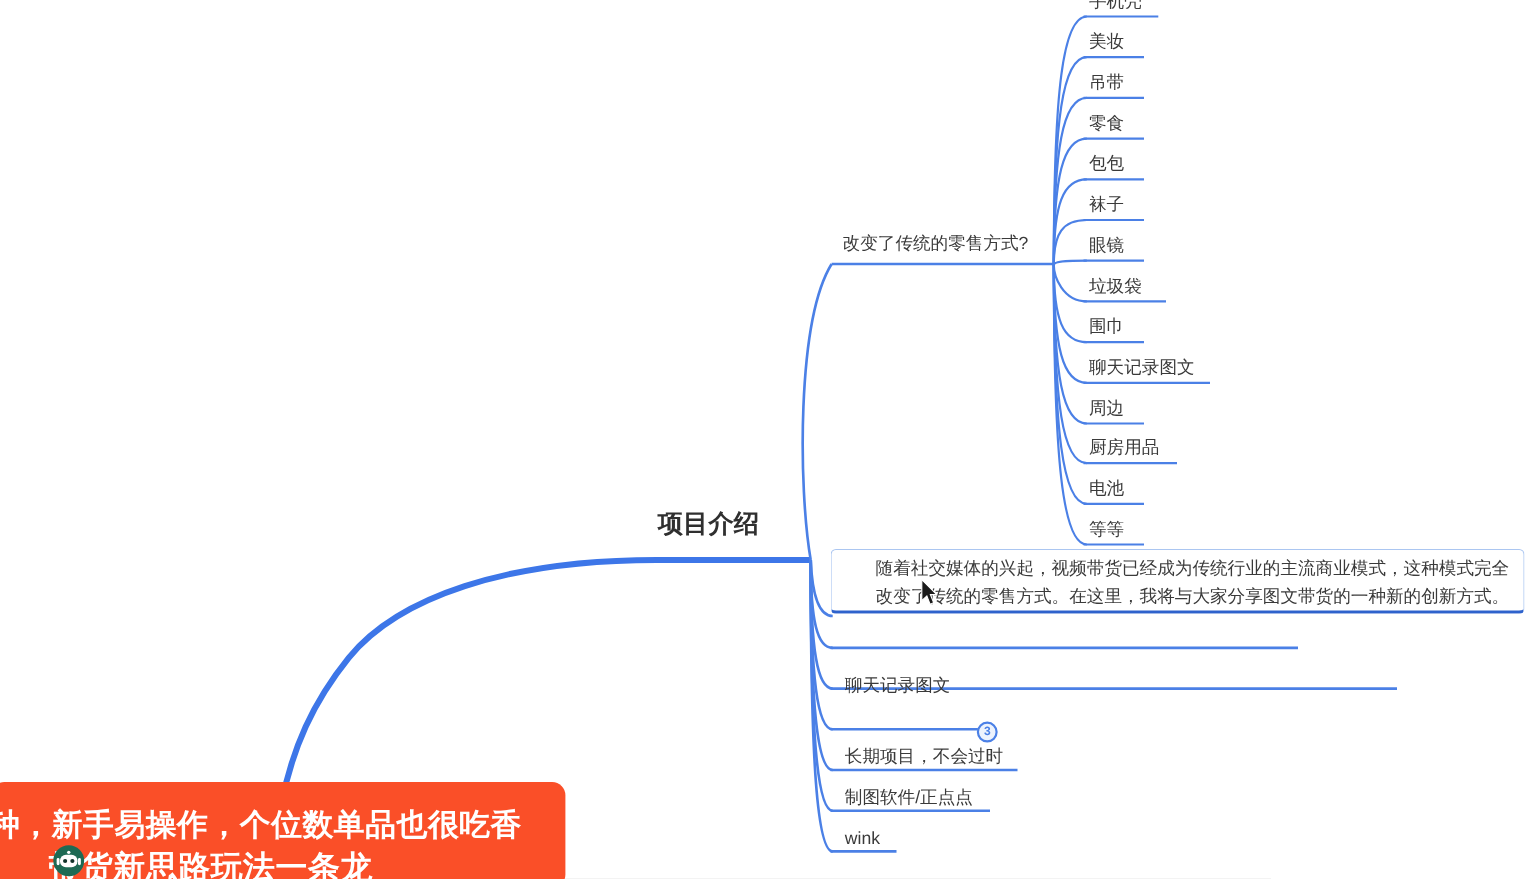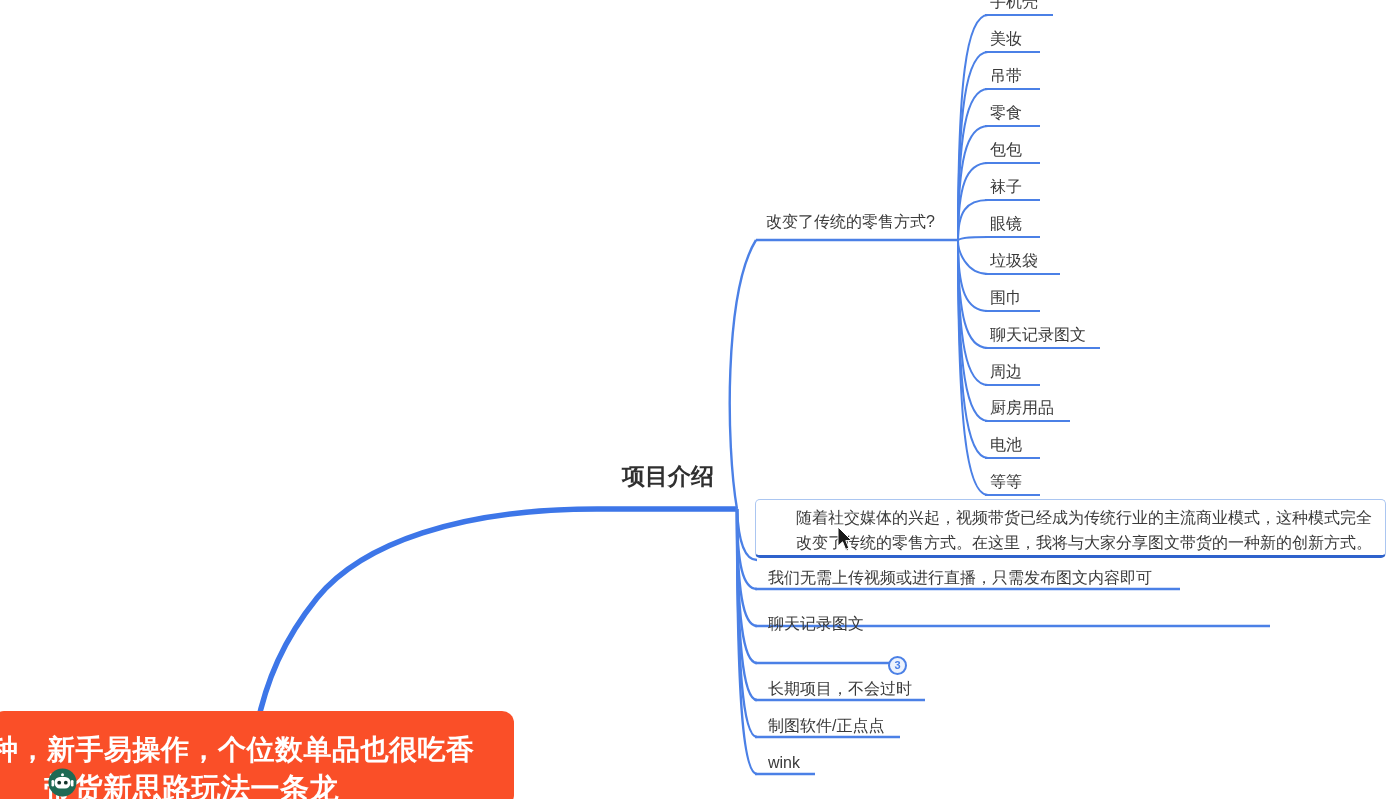--- a/index.html
+++ b/index.html
@@ -8,21 +8,21 @@
     overflow:hidden;font-family:"Liberation Sans","DejaVu Sans",sans-serif;
   }
   #links{position:absolute;left:0;top:0;}
   .topic{
     position:absolute;color:#3a3a3a;font-size:16px;line-height:20px;
     white-space:nowrap;
   }
   .item{left:990px;}
   .child{left:768px;}
   #root-topic{
-    left:598px;top:466px;width:140px;text-align:center;
+    left:598px;top:466px;width:140px;
     font-size:23px;font-weight:bold;color:#2f2f2f;
   }
   #question-topic{left:766px;top:212px;}
   #note-box{
     position:absolute;left:755px;top:499px;width:616px;height:50px;
     background:#ffffff;border:1px solid #abc6f1;border-bottom:3px solid #2e62cc;
     border-radius:5px;padding:5px 0 0 13px;
   }
   #note-box .note-line{
     color:#3a3a3a;font-size:16px;line-height:25px;white-space:nowrap;padding-left:27px;
@@ -128,21 +128,20 @@
   <div class="topic item" style="top:362px">周边</div>
   <div class="topic item" style="top:398px">厨房用品</div>
   <div class="topic item" style="top:435px">电池</div>
   <div class="topic item" style="top:472px">等等</div>
 
   <div id="note-box">
     <div class="note-line">随着社交媒体的兴起，视频带货已经成为传统行业的主流商业模式，这种模式完全</div>
     <div class="note-line">改变了传统的零售方式。在这里，我将与大家分享图文带货的一种新的创新方式。</div>
   </div>
 
-  <div class="topic child" style="top:568px">我们无需上传视频或进行直播，只需发布图文内容即可</div>
   <div class="topic child" style="top:614px">聊天记录图文</div>
   <div class="topic child" style="top:679px">长期项目，不会过时</div>
   <div class="topic child" style="top:716px">制图软件/正点点</div>
   <div class="topic child" style="top:753px">wink</div>
 
   <div id="badge">3</div>
 
   <div id="banner">
     <div id="banner-line1" class="banner-line">种，新手易操作，个位数单品也很吃香</div>
     <div id="banner-line2" class="banner-line">带货新思路玩法一条龙</div>

